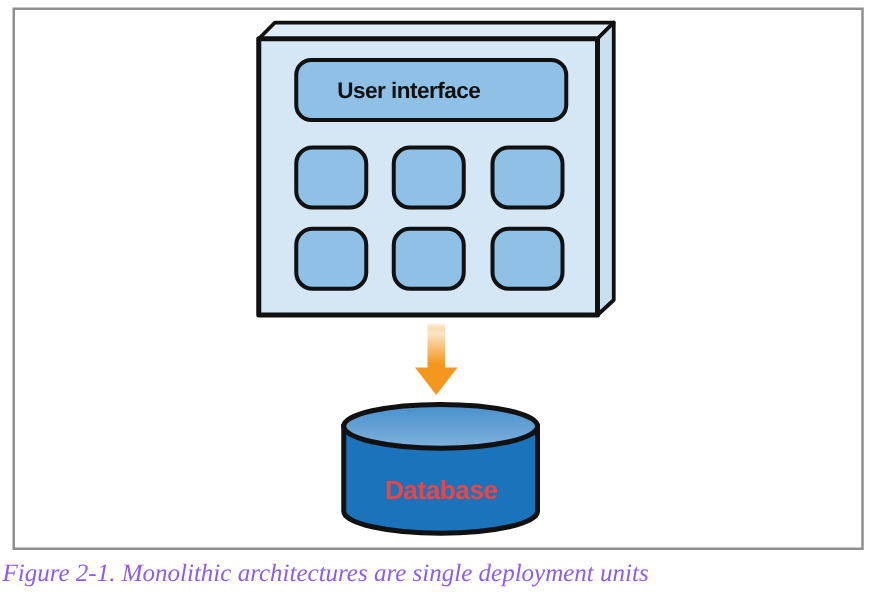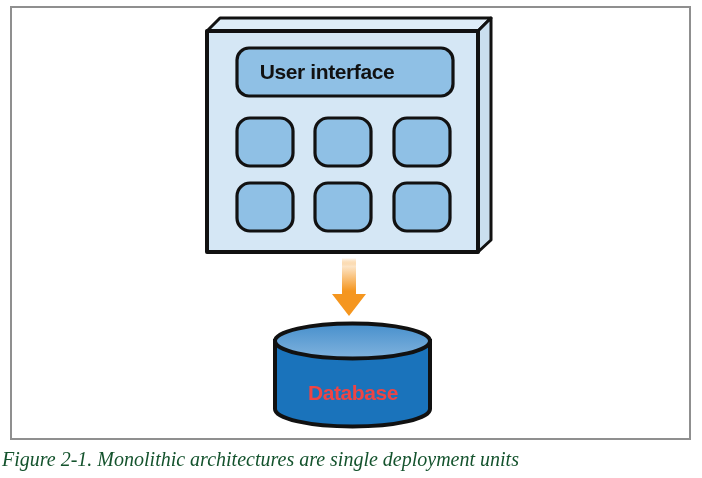--- a/index.html
+++ b/index.html
@@ -40,40 +40,40 @@
     text-align: center;
     font-weight: 700;
     letter-spacing: -0.4px;
     pointer-events: none;
   }
   .label-ui {
     left: 237px;
     top: 48px;
     width: 180px;
     height: 48px;
-    font-size: 21px;
+    font-size: 18px;
     color: #111111;
   }
   .label-db {
     left: 275px;
     top: 372px;
     width: 156px;
     height: 42px;
     font-size: 21px;
     color: #ef4444;
   }
   .caption {
     position: absolute;
     left: 2px;
     top: 448px;
     width: 698px;
     font-family: "Liberation Serif", serif;
     font-style: italic;
     font-size: 20px;
-    color: #14532d;
+    color: #8b5cf6;
     white-space: nowrap;
   }
 </style>
 </head>
 <body>
 
 <div class="stage">
 
   <div class="figure-frame"></div>
 

